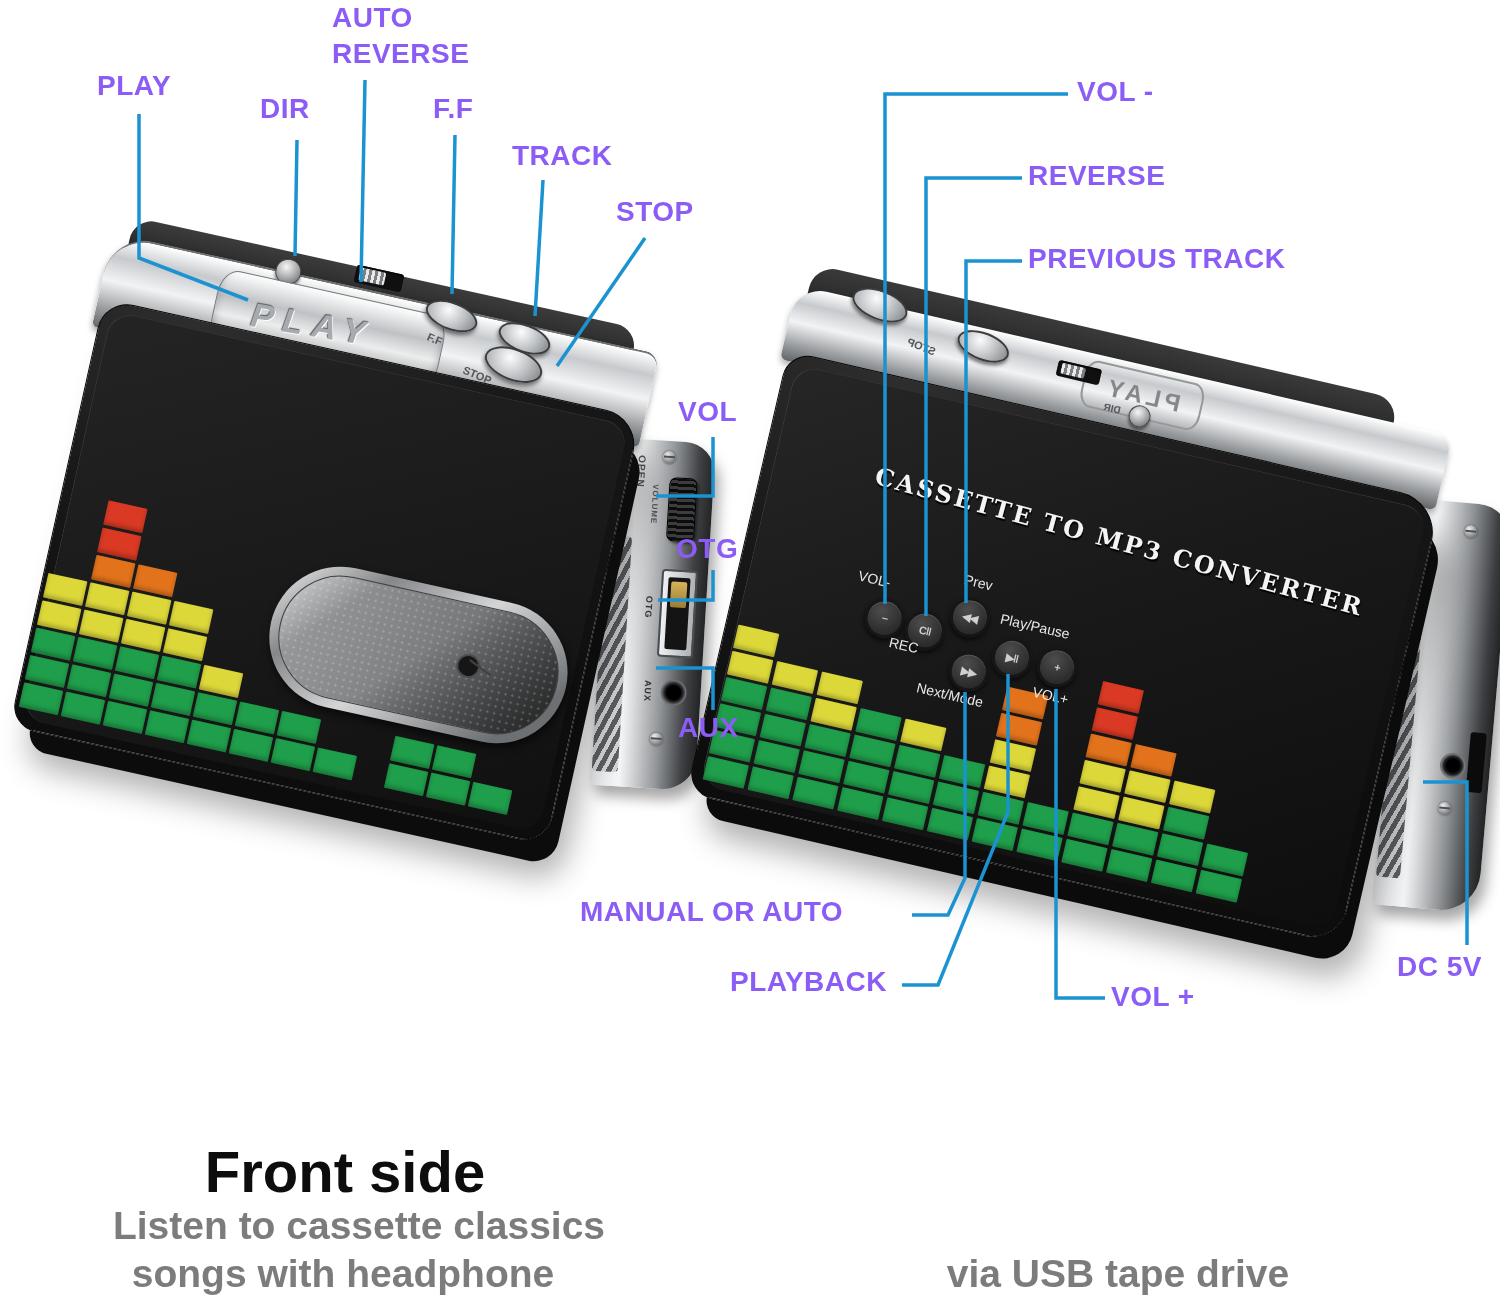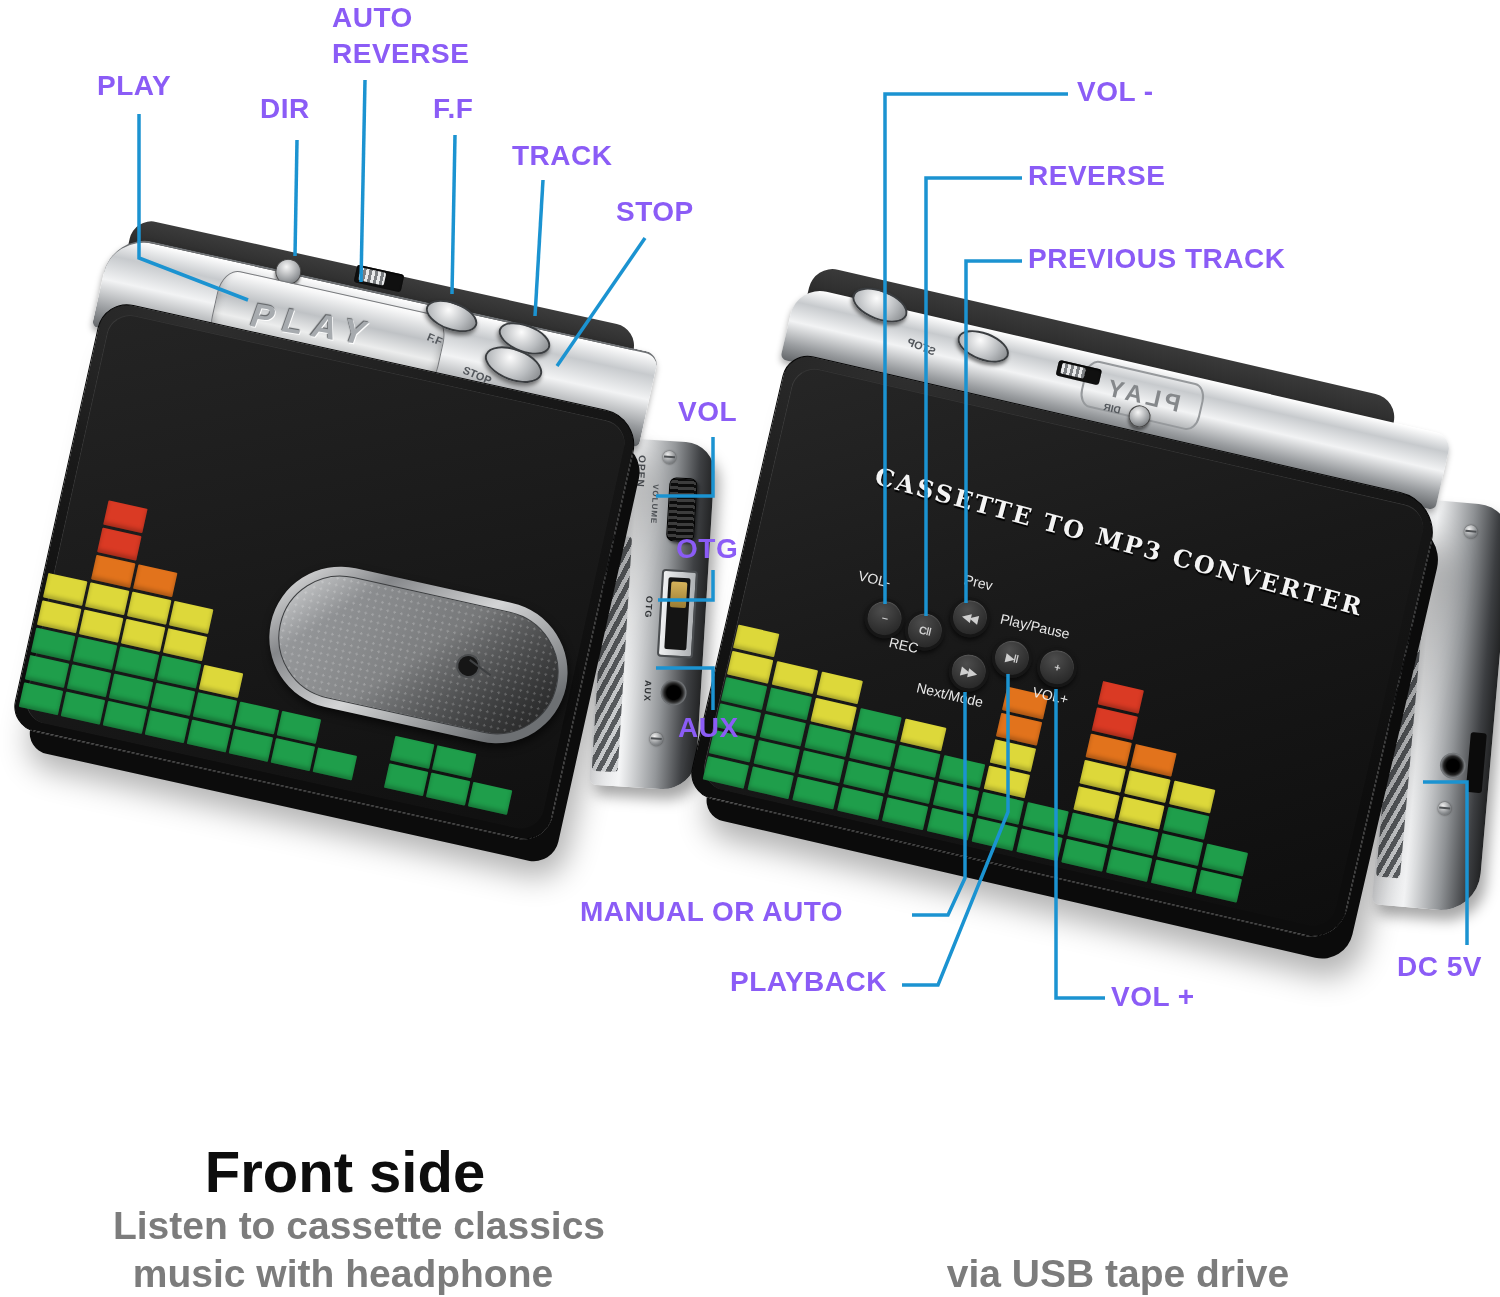--- a/index.html
+++ b/index.html
@@ -384,16 +384,16 @@
   <div class="callout" style="left:1077px;top:76px;">VOL -</div>
   <div class="callout" style="left:1028px;top:160px;">REVERSE</div>
   <div class="callout" style="left:580px;top:896px;">MANUAL OR AUTO</div>
   <div class="callout" style="left:1028px;top:243px;">PREVIOUS TRACK</div>
   <div class="callout" style="left:730px;top:966px;">PLAYBACK</div>
   <div class="callout" style="left:1111px;top:981px;">VOL +</div>
   <div class="callout" style="left:1397px;top:951px;">DC 5V</div>
 
   <div class="caption-title" style="left:345px;top:1138px;">Front side</div>
   <div class="caption-sub" style="left:347px;top:1204px;margin-left:12px;">Listen to cassette classics</div>
-  <div class="caption-sub" style="left:343px;top:1252px;">music with headphone</div>
+  <div class="caption-sub" style="left:343px;top:1252px;">songs with headphone</div>
   <div class="caption-sub" style="left:1118px;top:1252px;">via USB tape drive</div>
 
 </div>
 
 </body></html>

